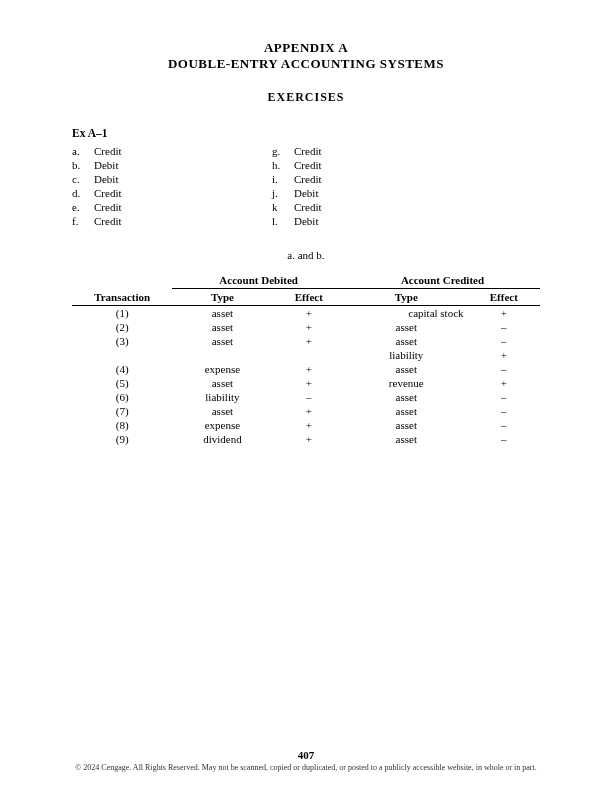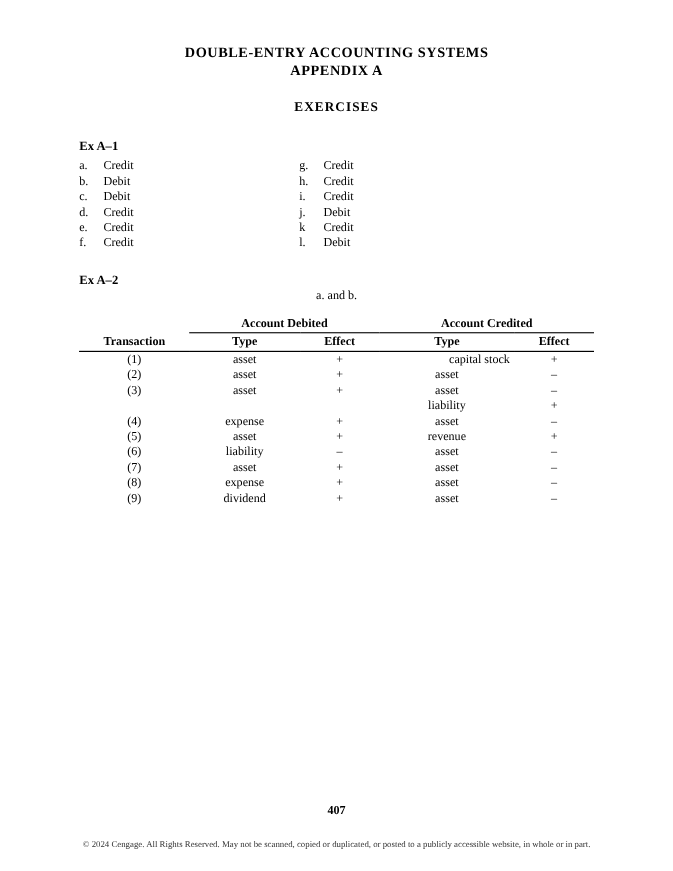--- a/index.html
+++ b/index.html
@@ -130,36 +130,36 @@
       position: absolute;
       bottom: 20px;
       left: 0;
       right: 0;
       text-align: center;
     }
 
     .footer-page {
       font-size: 11px;
       font-weight: bold;
-      margin-bottom: 20px;
+      margin-bottom: 2px;
     }
 
     .footer-copy {
       font-size: 8px;
       color: #333;
     }
   </style>
 </head>
 <body>
 
 <div class="page">
 
   <div class="title-block">
+    <div class="title-line">APPENDIX A</div>
     <div class="title-line">DOUBLE-ENTRY ACCOUNTING SYSTEMS</div>
-    <div class="title-line">APPENDIX A</div>
   </div>
 
   <div class="subtitle">EXERCISES</div>
 
   <div class="ex-section">
     <div class="section-heading">Ex A–1</div>
     <div class="items-grid">
       <div>
         <div class="item-row">
           <span class="item-label">a.</span>
@@ -209,21 +209,20 @@
         </div>
         <div class="item-row">
           <span class="item-label">l.</span>
           <span class="item-value">Debit</span>
         </div>
       </div>
     </div>
   </div>
 
   <div class="ex-section">
-    <div class="ex2-heading">Ex A–2</div>
     <div class="ex2-sub">a. and b.</div>
 
     <table class="accounting-table">
       <colgroup>
         <col style="width:90px">
         <col style="width:90px">
         <col style="width:65px">
         <col style="width:110px">
         <col style="width:65px">
       </colgroup>

